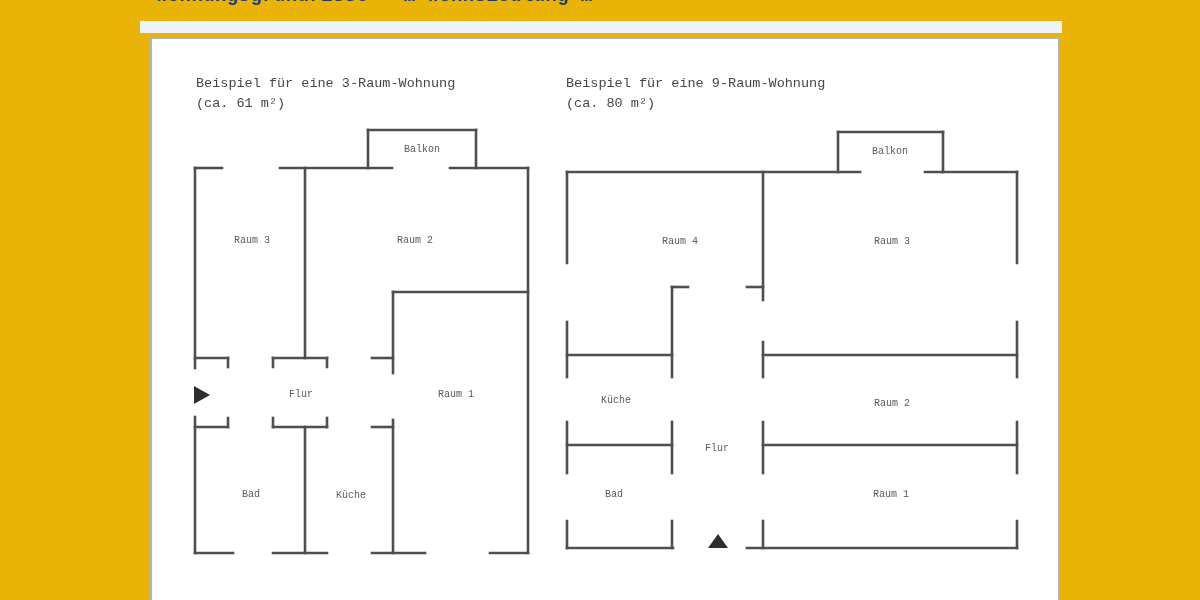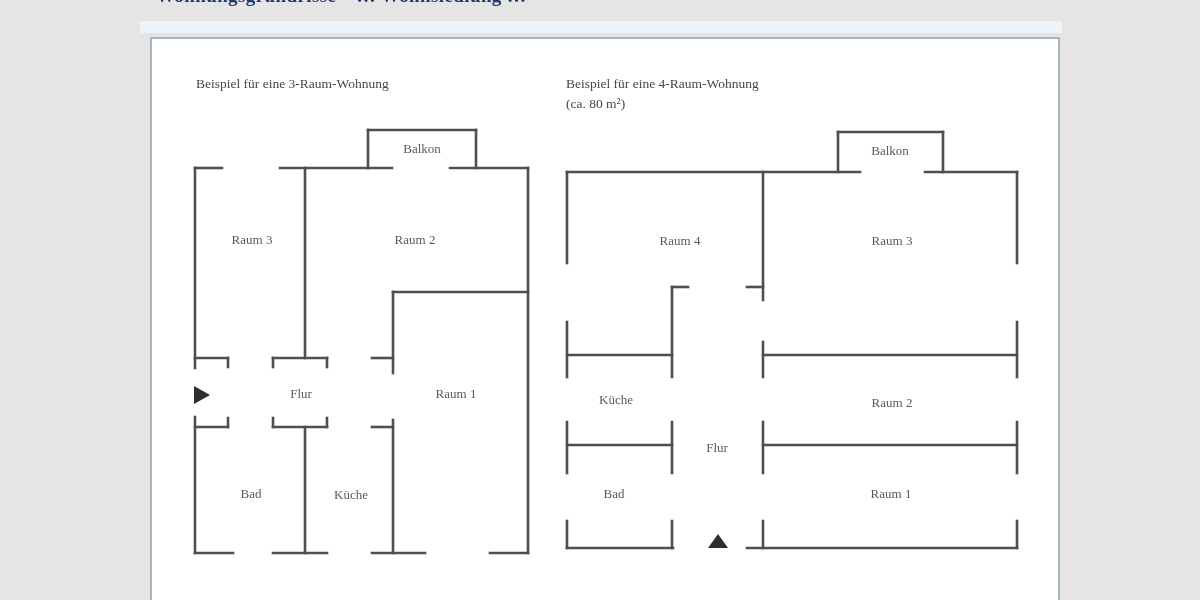--- a/index.html
+++ b/index.html
@@ -1,21 +1,21 @@
 <!DOCTYPE html>
 <html><head>
 <meta charset="utf-8">
 <style>
   html,body{margin:0;padding:0;background:#ffffff;}
   .page{
     position:relative;
     width:1200px;height:600px;
     overflow:hidden;
-    background:#e5e5e5;
-    font-family:Liberation Serif, serif;
+    background:#eab308;
+    font-family:Liberation Mono, monospace;
   }
   .doc-title{
     position:absolute;
     top:-15px;left:156px;
     font-size:19px;font-weight:bold;
     letter-spacing:.4px;
     color:var(--title,#203a6d);
     white-space:nowrap;
   }
   .title-band{
@@ -39,41 +39,42 @@
   .plan-heading .hl{display:block;}
   #heading-left{left:196px;top:74px;}
   #heading-right{left:566px;top:74px;}
   #plan-svg{
     position:absolute;left:0;top:0;width:1200px;height:600px;
     pointer-events:none;
   }
   .room-label{
     position:absolute;
     transform:translate(-50%,-50%);
-    font-size:13px;
+    font-size:10px;
     color:var(--label,#5a5a5a);
     white-space:nowrap;
   }
 </style>
 </head>
 <body>
 
 <div class="page" style="--wall: #4f4f4f; --label: #5a5a5a; --heading: #474747; --title: #203a6d; --panel-border: #a6b7c0; --band: #ecf4f9;">
 
   <div class="doc-title">Wohnungsgrundrisse – … Wohnsiedlung …</div>
   <div class="title-band"></div>
 
   <div class="panel"></div>
 
   <div class="plan-heading" id="heading-left">
     <span class="hl">Beispiel für eine 3-Raum-Wohnung</span>
+    <span class="hl">(ca. 61 m²)</span>
   </div>
 
   <div class="plan-heading" id="heading-right">
-    <span class="hl">Beispiel für eine 4-Raum-Wohnung</span>
+    <span class="hl">Beispiel für eine 9-Raum-Wohnung</span>
     <span class="hl">(ca. 80 m²)</span>
   </div>
 
   <svg id="plan-svg" viewBox="0 0 1200 600" xmlns="http://www.w3.org/2000/svg">
       <line x1="368" y1="130" x2="476" y2="130" stroke="#4f4f4f" stroke-width="2.6" stroke-linecap="square"></line>
       <line x1="368" y1="130" x2="368" y2="168" stroke="#4f4f4f" stroke-width="2.6" stroke-linecap="square"></line>
       <line x1="476" y1="130" x2="476" y2="168" stroke="#4f4f4f" stroke-width="2.6" stroke-linecap="square"></line>
       <line x1="195" y1="168" x2="222" y2="168" stroke="#4f4f4f" stroke-width="2.6" stroke-linecap="square"></line>
       <line x1="280" y1="168" x2="392" y2="168" stroke="#4f4f4f" stroke-width="2.6" stroke-linecap="square"></line>
       <line x1="450" y1="168" x2="528" y2="168" stroke="#4f4f4f" stroke-width="2.6" stroke-linecap="square"></line>

